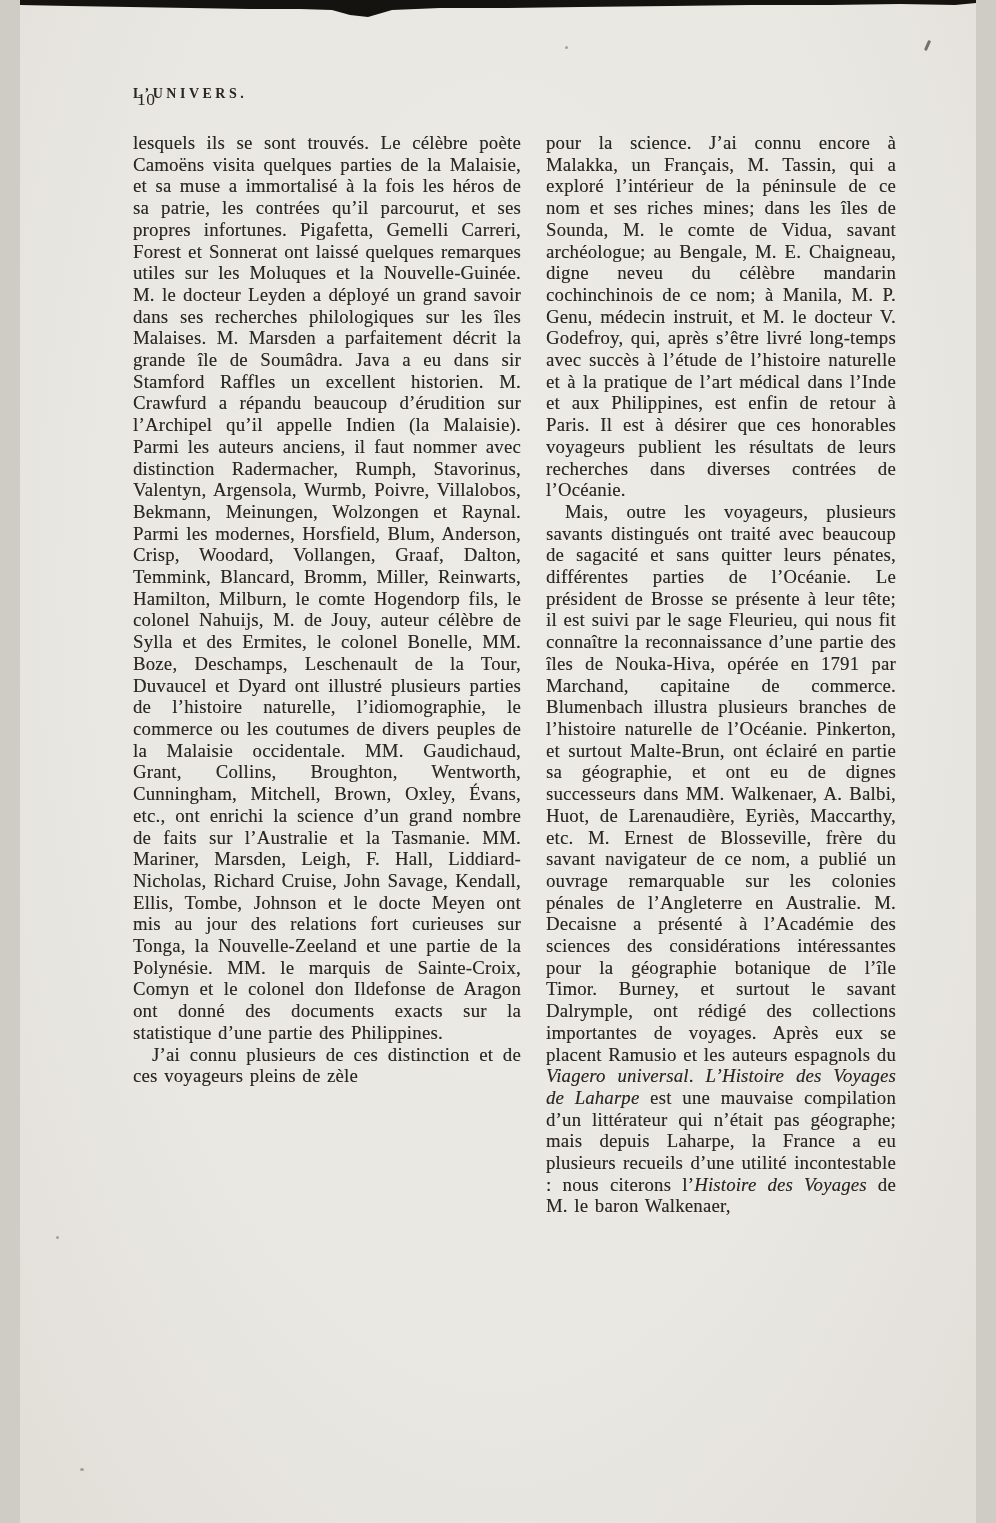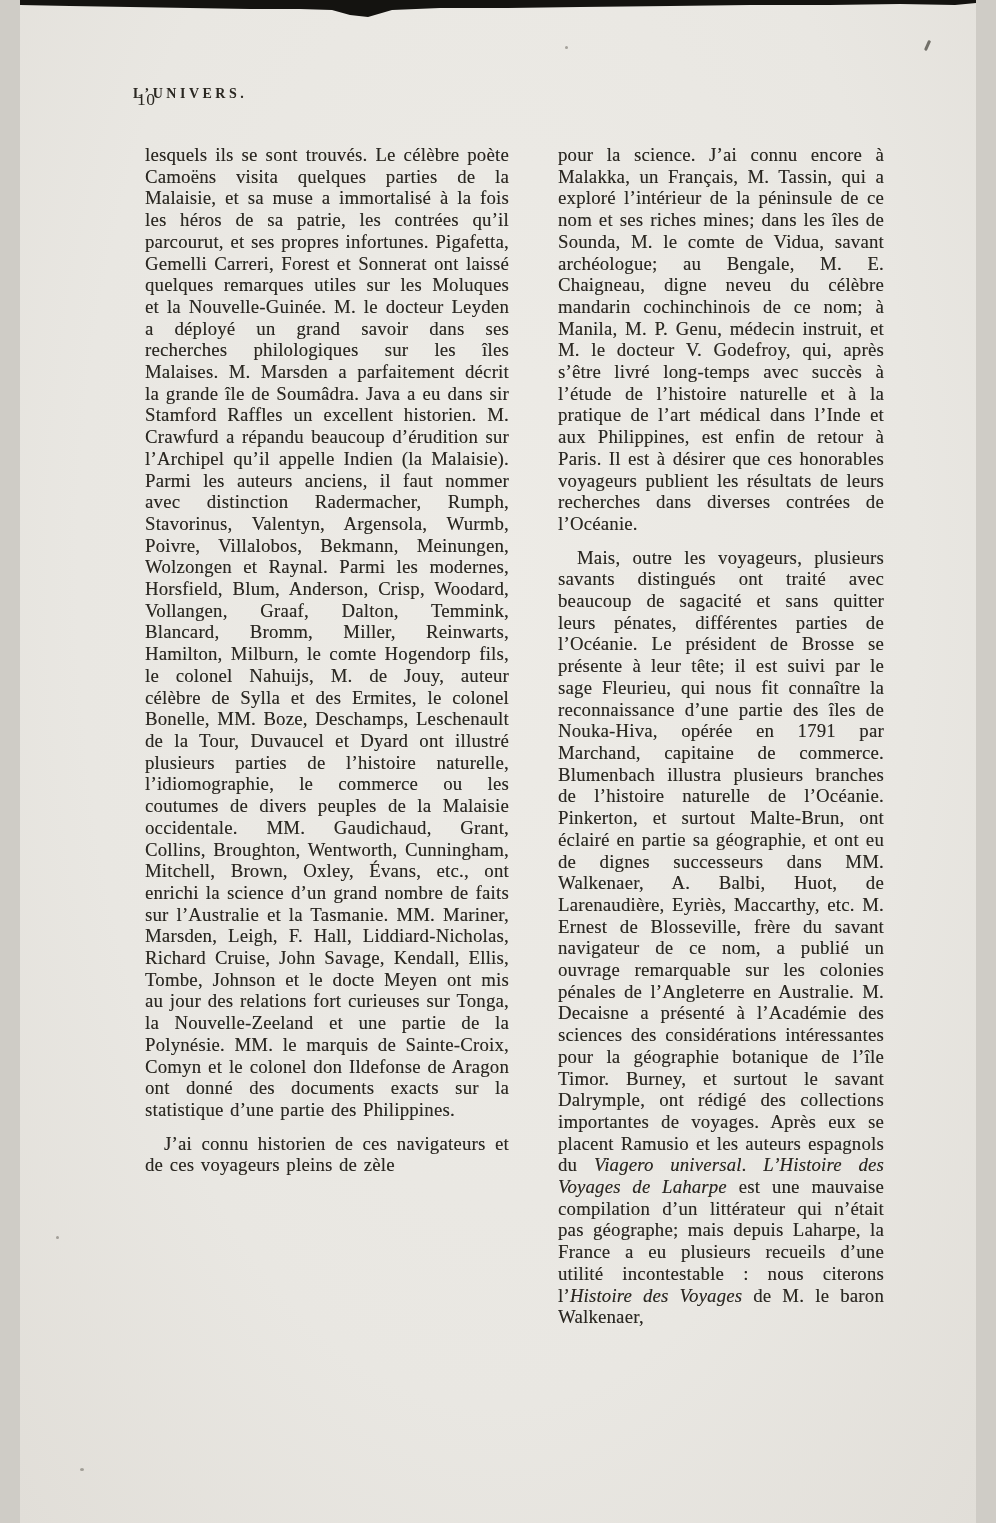--- a/index.html
+++ b/index.html
@@ -35,21 +35,21 @@
     position: absolute; top: 132px; left: 113px; right: 80px; bottom: 120px;
     display: flex; gap: 25px;
     font-size: 18.7px; line-height: 21.7px;
     text-align: justify;
     letter-spacing: .25px; word-spacing: 1.6px;
     text-shadow: 0.2px 0.2px 0.35px rgba(42,39,33,.45);
   }
   .col { overflow: hidden; }
   .col-left  { flex: 0 0 388px; }
   .col-right { flex: 1 1 auto; }
-  .col p { margin: 12px; }
+  .col p { margin: 0; }
   .col p.indent { text-indent: 19px; font-family: Liberation Serif, serif; }
   .col em { font-style: italic; letter-spacing: .2px; }
 </style>
 </head>
 <body>
 
 <div class="page" style="--ink: #2a2721;">
 
   <div class="top-edge">
     <svg width="996" height="22" viewBox="0 0 996 22">
@@ -63,21 +63,21 @@
   <div class="speck" style="left:545px; top:46px;  width:3px; height:3px;"></div>
 
   <header class="page-header">
     <span class="pagenum">10</span>
     <span class="running-title">L’UNIVERS.</span>
   </header>
 
   <main class="columns">
     <div class="col col-left">
         <p class=""><span>lesquels ils se sont trouvés. Le célèbre poète Camoëns visita quelques parties de la Malaisie, et sa muse a immortalisé à la fois les héros de sa patrie, les contrées qu’il parcourut, et ses propres infortunes. Pigafetta, Gemelli Carreri, Forest et Sonnerat ont laissé quelques remarques utiles sur les Moluques et la Nouvelle-Guinée. M. le docteur Leyden a déployé un grand savoir dans ses recherches philologiques sur les îles Malaises. M. Marsden a parfaitement décrit la grande île de Soumâdra. Java a eu dans sir Stamford Raffles un excellent historien. M. Crawfurd a répandu beaucoup d’érudition sur l’Archipel qu’il appelle Indien (la Malaisie). Parmi les auteurs anciens, il faut nommer avec distinction Radermacher, Rumph, Stavorinus, Valentyn, Argensola, Wurmb, Poivre, Villalobos, Bekmann, Meinungen, Wolzongen et Raynal. Parmi les modernes, Horsfield, Blum, Anderson, Crisp, Woodard, Vollangen, Graaf, Dalton, Temmink, Blancard, Bromm, Miller, Reinwarts, Hamilton, Milburn, le comte Hogendorp fils, le colonel Nahuijs, M. de Jouy, auteur célèbre de Sylla et des Ermites, le colonel Bonelle, MM. Boze, Deschamps, Leschenault de la Tour, Duvaucel et Dyard ont illustré plusieurs parties de l’histoire naturelle, l’idiomographie, le commerce ou les coutumes de divers peuples de la Malaisie occidentale. MM. Gaudichaud, Grant, Collins, Broughton, Wentworth, Cunningham, Mitchell, Brown, Oxley, Évans, etc., ont enrichi la science d’un grand nombre de faits sur l’Australie et la Tasmanie. MM. Mariner, Marsden, Leigh, F. Hall, Liddiard-Nicholas, Richard Cruise, John Savage, Kendall, Ellis, Tombe, Johnson et le docte Meyen ont mis au jour des relations fort curieuses sur Tonga, la Nouvelle-Zeeland et une partie de la Polynésie. MM. le marquis de Sainte-Croix, Comyn et le colonel don Ildefonse de Aragon ont donné des documents exacts sur la statistique d’une partie des Philippines.</span></p>
-        <p class="indent"><span>J’ai connu historien de ces navigateurs et de ces voyageurs pleins de zèle</span></p>
+        <p class="indent"><span>J’ai connu plusieurs de ces distinction et de ces voyageurs pleins de zèle</span></p>
       </div>
     <div class="col col-right">
         <p class=""><span>pour la science. J’ai connu encore à Malakka, un Français, M. Tassin, qui a exploré l’intérieur de la péninsule de ce nom et ses riches mines; dans les îles de Sounda, M. le comte de Vidua, savant archéologue; au Bengale, M. E. Chaigneau, digne neveu du célèbre mandarin cochinchinois de ce nom; à Manila, M. P. Genu, médecin instruit, et M. le docteur V. Godefroy, qui, après s’être livré long-temps avec succès à l’étude de l’histoire naturelle et à la pratique de l’art médical dans l’Inde et aux Philippines, est enfin de retour à Paris. Il est à désirer que ces honorables voyageurs publient les résultats de leurs recherches dans diverses contrées de l’Océanie.</span></p>
         <p class="indent"><span>Mais, outre les voyageurs, plusieurs savants distingués ont traité avec beaucoup de sagacité et sans quitter leurs pénates, différentes parties de l’Océanie. Le président de Brosse se présente à leur tête; il est suivi par le sage Fleurieu, qui nous fit connaître la reconnaissance d’une partie des îles de Nouka-Hiva, opérée en 1791 par Marchand, capitaine de commerce. Blumenbach illustra plusieurs branches de l’histoire naturelle de l’Océanie. Pinkerton, et surtout Malte-Brun, ont éclairé en partie sa géographie, et ont eu de dignes successeurs dans MM. Walkenaer, A. Balbi, Huot, de Larenaudière, Eyriès, Maccarthy, etc. M. Ernest de Blosseville, frère du savant navigateur de ce nom, a publié un ouvrage remarquable sur les colonies pénales de l’Angleterre en Australie. M. Decaisne a présenté à l’Académie des sciences des considérations intéressantes pour la géographie botanique de l’île Timor. Burney, et surtout le savant Dalrymple, ont rédigé des collections importantes de voyages. Après eux se placent Ramusio et les auteurs espagnols du </span><em>Viagero universal</em><span>. </span><em>L’Histoire des Voyages de Laharpe</em><span> est une mauvaise compilation d’un littérateur qui n’était pas géographe; mais depuis Laharpe, la France a eu plusieurs recueils d’une utilité incontestable : nous citerons l’</span><em>Histoire des Voyages</em><span> de M. le baron Walkenaer,</span></p>
       </div>
   </main>
 
 </div>
 
 </body></html>

